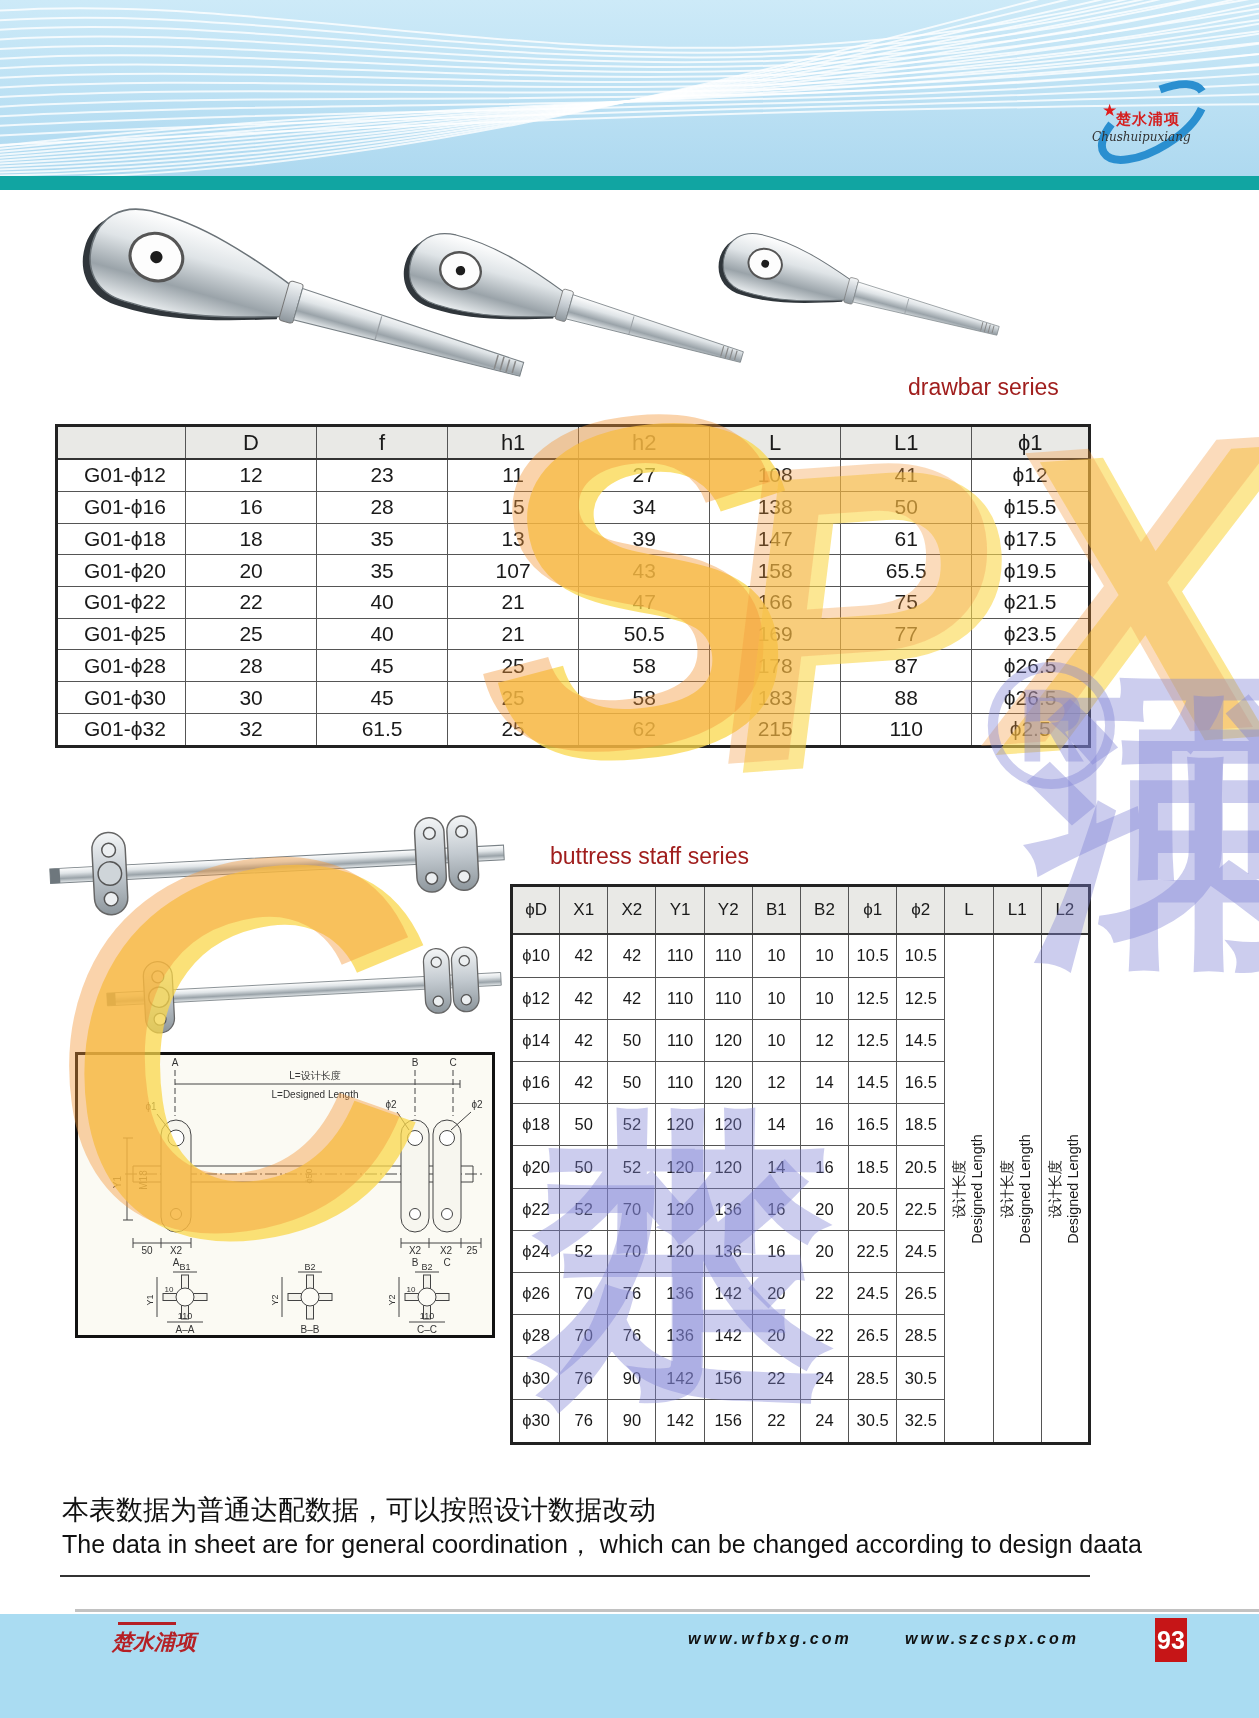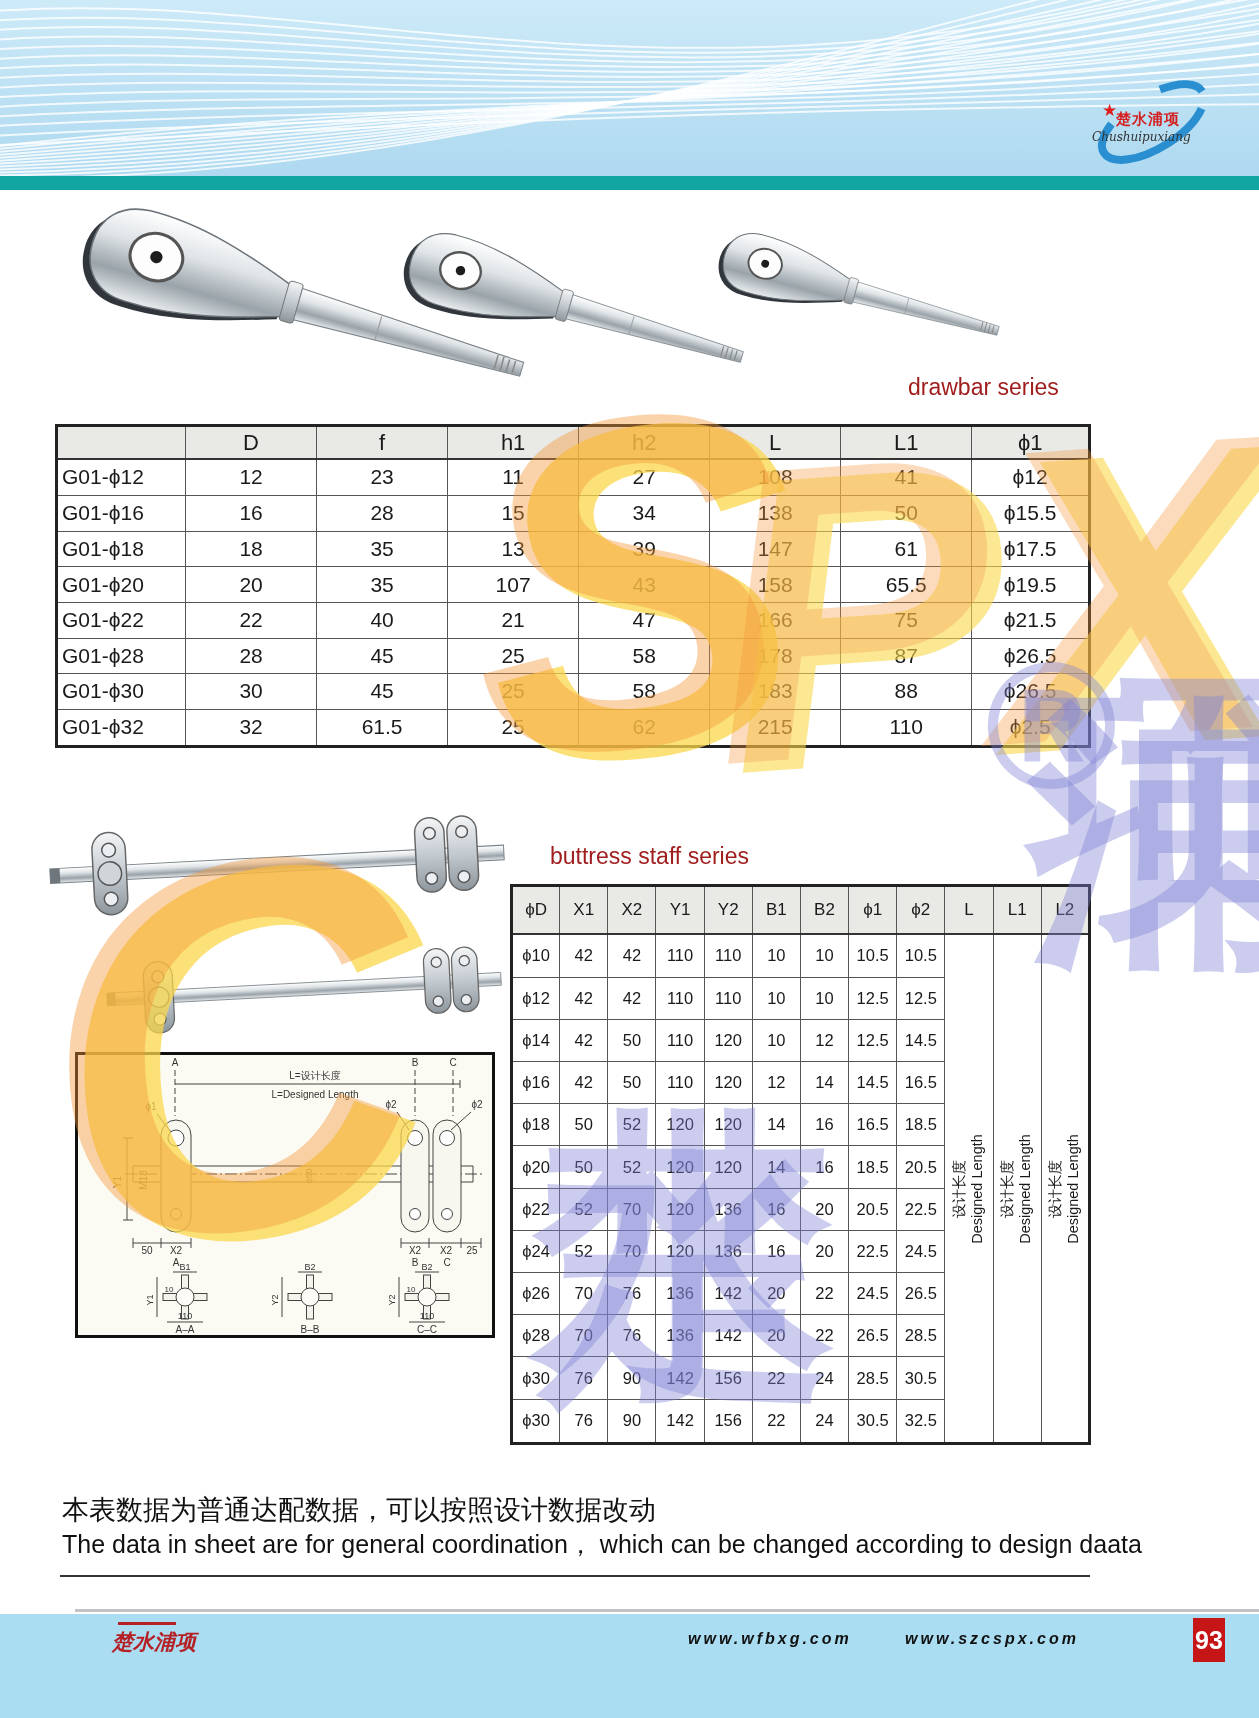--- a/index.html
+++ b/index.html
@@ -31,42 +31,42 @@
   .buttress-label{left:518px;top:843px;margin-left:32px;}
   
   .tbl{border-collapse:collapse;table-layout:fixed;background:#fff;z-index:10;position:absolute;
        border:3px solid #222;}
   .tbl th,.tbl td{border:1.5px solid #555;text-align:center;padding:0;overflow:hidden;}
   .tbl th{background:#e9e9e6;font-weight:normal;border-bottom:2px solid #333;}
   .drawbar-tbl{left:55px;top:424px;width:1036px;height:324px;font-size:21px;}
   .drawbar-tbl th{height:31px;font-size:22px;}
   .drawbar-tbl th:first-child,.drawbar-tbl td:first-child{width:12.3%;}
   .drawbar-tbl th:last-child,.drawbar-tbl td:last-child{width:11.2%;}
-  .drawbar-tbl td.rowlabel{text-align:left;padding-left:4px;}
+  .drawbar-tbl td.rowlabel{text-align:left;padding-left:26px;}
   .buttress-tbl{left:510px;top:884px;width:581px;height:561px;font-size:16.5px;}
   .buttress-tbl th{height:46px;font-size:17px;}
   .buttress-tbl td.merged{vertical-align:middle;}
   .vtext{display:inline-block;white-space:nowrap;transform:rotate(-90deg);
          width:150px;height:38px;margin:0 -56px;font-size:14.5px;line-height:1.25;text-align:center;}
   
   .drawing{position:absolute;left:75px;top:1052px;width:420px;height:286px;z-index:10;}
   .drawing text{font-family:"Liberation Sans",sans-serif;fill:#333;}
   
   .note-zh{position:absolute;left:62px;top:1492px;font-size:27px;color:#111;z-index:20;}
   .note-en{position:absolute;left:62px;top:1528px;font-size:25px;color:#111;z-index:20;}
   .bottom-rule{position:absolute;left:60px;top:1575px;width:1030px;height:2px;background:#333;z-index:20;}
   .footer-grayline{position:absolute;left:75px;top:1609px;width:1184px;height:3px;background:#c2c2c2;z-index:61;}
   .footer-band{position:absolute;left:0;top:1614px;width:1259px;height:104px;background:#aadcf2;z-index:60;}
   .footer-brand{position:absolute;left:112px;top:14px;color:#b52025;font-size:21px;font-weight:bold;
       font-style:italic;font-family:"DejaVu Serif",serif;}
   .footer-brand-line{position:absolute;left:118px;top:8px;width:58px;height:3px;background:#b52025;}
   .footer-url{position:absolute;top:16px;font-size:16px;font-weight:bold;font-style:italic;
       letter-spacing:3px;color:#111;}
   .url1{left:688px;} .url2{left:905px;}
-  .page-box{position:absolute;left:1193px;top:4px;width:32px;height:44px;background:#c61517;
+  .page-box{position:absolute;left:1155px;top:4px;width:32px;height:44px;background:#c61517;
       color:#fff;font-size:25px;font-weight:bold;display:flex;align-items:center;justify-content:center;}
   
   .watermark{position:absolute;left:0;top:0;width:1259px;height:1718px;z-index:40;pointer-events:none;}
   .watermark span{position:absolute;font-weight:bold;line-height:.95;}
   .wm-orange{color:rgba(243,150,55,.42);font-style:italic;
       text-shadow:14px 10px 0 rgba(250,215,75,.75);}
   .wm-blue{color:rgba(128,130,212,.40);}
   .wm-c{left:40px;top:800px;font-size:520px;transform:rotate(-8deg);}
   .wm-s{left:470px;top:360px;font-size:470px;transform:rotate(-5deg);}
   .wm-px{left:710px;top:400px;font-size:420px;transform:rotate(-4deg);opacity:.8;}
@@ -244,20 +244,30 @@
           <td class="rowlabel">G01-ϕ22</td>
           <td>22</td>
           <td>40</td>
           <td>21</td>
           <td>47</td>
           <td>166</td>
           <td>75</td>
           <td>ϕ21.5</td>
         </tr>
         <tr>
+          <td class="rowlabel">G01-ϕ25</td>
+          <td>25</td>
+          <td>40</td>
+          <td>21</td>
+          <td>50.5</td>
+          <td>169</td>
+          <td>77</td>
+          <td>ϕ23.5</td>
+        </tr>
+        <tr>
           <td class="rowlabel">G01-ϕ28</td>
           <td>28</td>
           <td>45</td>
           <td>25</td>
           <td>58</td>
           <td>178</td>
           <td>87</td>
           <td>ϕ26.5</td>
         </tr>
         <tr>

